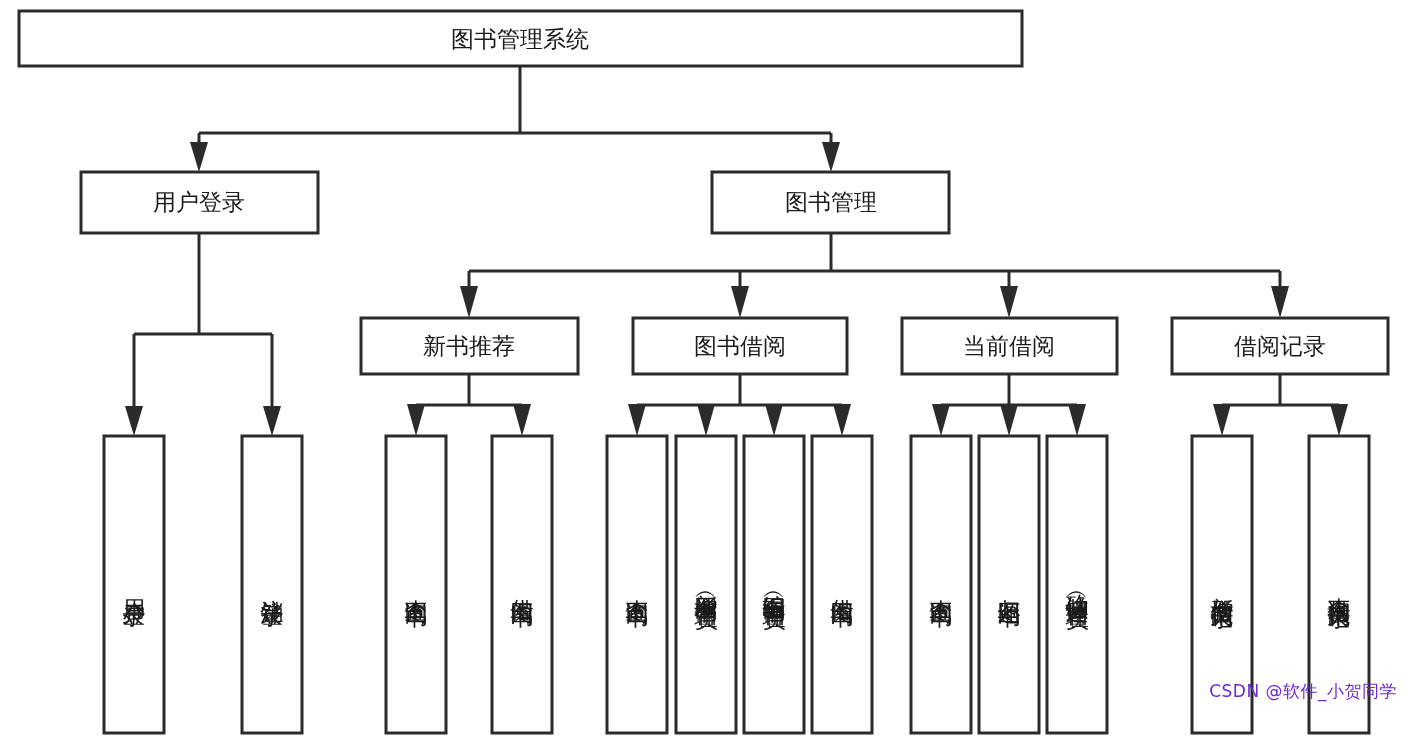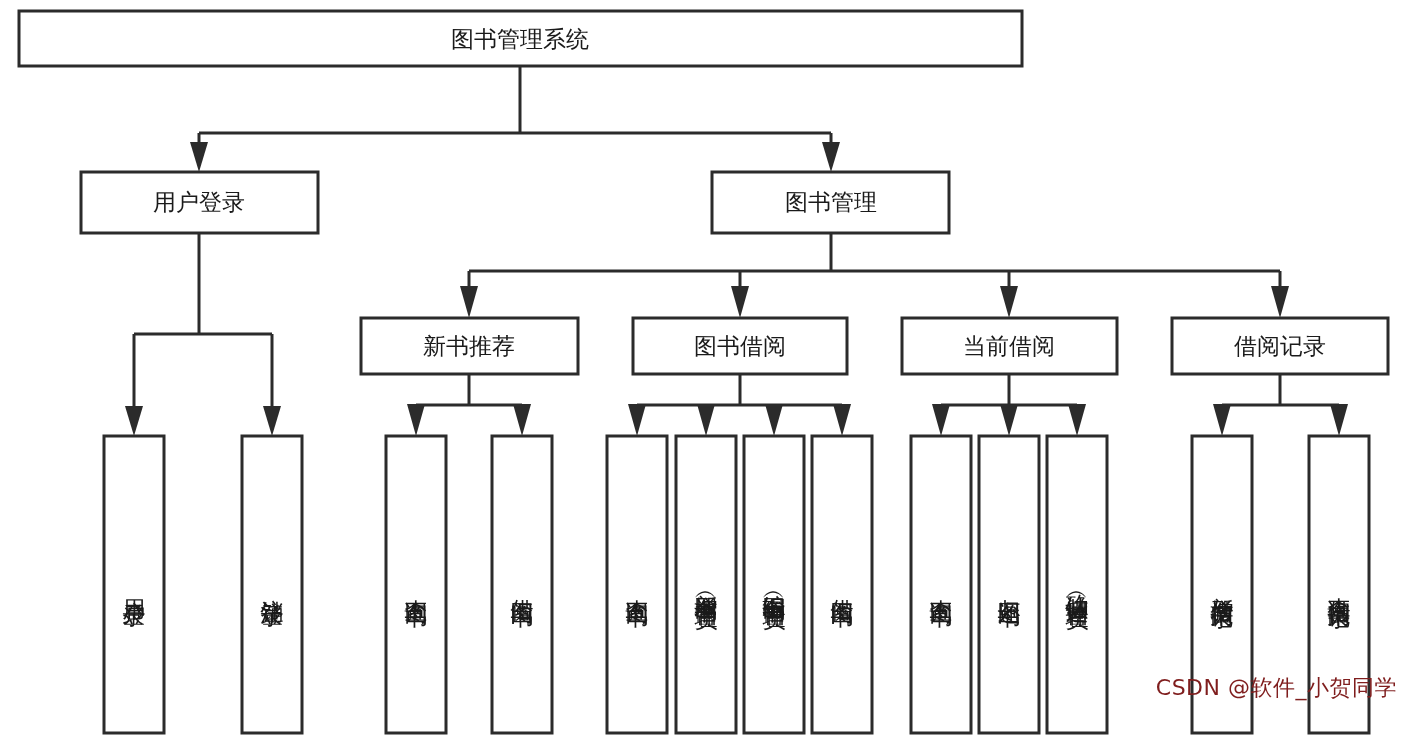--- a/index.html
+++ b/index.html
@@ -62,22 +62,22 @@
     line-height: 1.18;
     letter-spacing: 2px;
     color: #1a1a1a;
     white-space: nowrap;
   }
   .watermark {
     position: absolute;
     right: 8px;
     bottom: 5px;
     font-family: "DejaVu Sans", "Liberation Sans", sans-serif;
-    font-size: 22px;
-    color: #7f1d1d;
+    font-size: 17px;
+    color: #6d28d9;
     letter-spacing: 0.5px;
     white-space: nowrap;
   }
 </style>
 </head>
 <body>
 
 <div id="diagram-root">
 
   <svg id="flow-svg" viewBox="0 0 1405 747">

